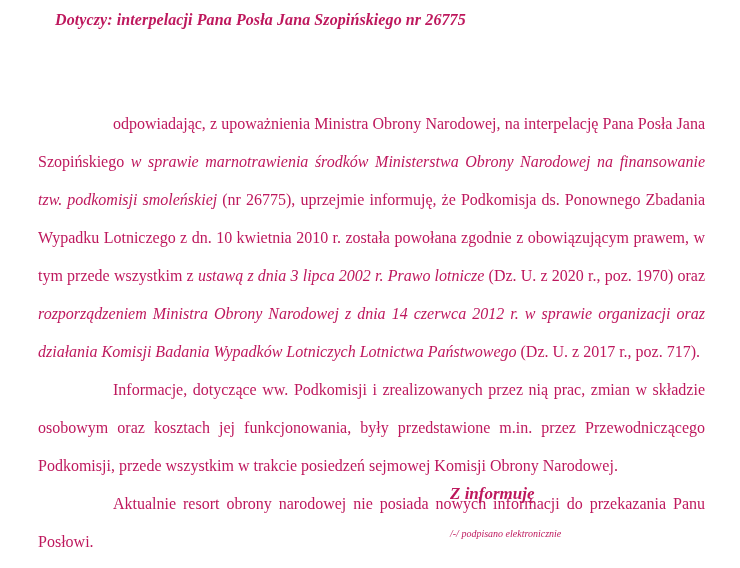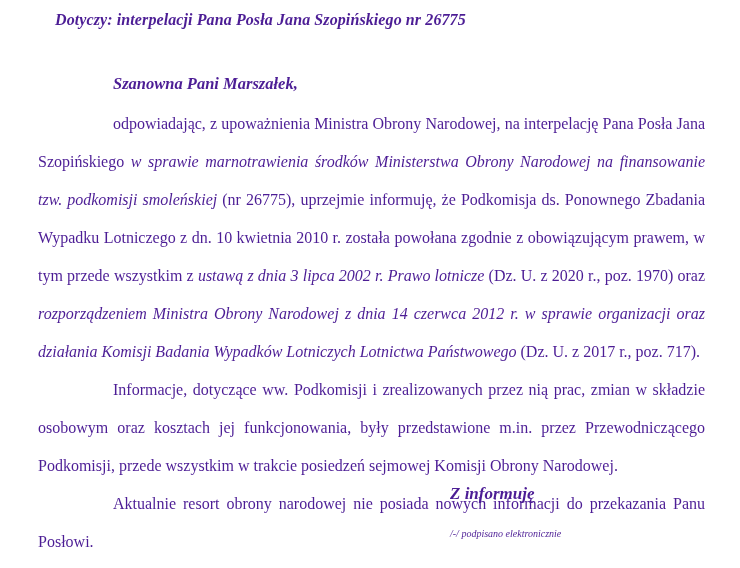--- a/index.html
+++ b/index.html
@@ -6,21 +6,21 @@
   html, body {
     margin: 0;
     padding: 0;
     background: #ffffff;
   }
   .page {
     position: relative;
     width: 740px;
     height: 568px;
     background: #ffffff;
-    color: #4c1d95;
+    color: #be185d;
     font-family: "Liberation Serif", serif;
     overflow: hidden;
   }
   .subject-line {
     position: absolute;
     left: 55px;
     top: 11px;
     font-size: 16px;
     font-weight: bold;
     font-style: italic;
@@ -70,21 +70,20 @@
     white-space: nowrap;
   }
 </style>
 </head>
 <body>
 
 <div class="page">
 
   <div class="subject-line">Dotyczy: interpelacji Pana Posła Jana Szopińskiego nr 26775</div>
 
-  <div class="salutation">Szanowna Pani Marszałek,</div>
 
   <div class="body-text">
     <p><span class="run">odpowiadając, z upoważnienia Ministra Obrony Narodowej, na interpelację Pana Posła Jana Szopińskiego </span><span class="run italic">w sprawie marnotrawienia środków Ministerstwa Obrony Narodowej na finansowanie tzw. podkomisji smoleńskiej</span><span class="run"> (nr 26775), uprzejmie informuję, że Podkomisja ds. Ponownego Zbadania Wypadku Lotniczego z dn. 10 kwietnia 2010 r. została powołana zgodnie z obowiązującym prawem, w tym przede wszystkim z </span><span class="run italic">ustawą z dnia 3 lipca 2002 r. Prawo lotnicze</span><span class="run"> (Dz. U. z 2020 r., poz. 1970) oraz </span><span class="run italic">rozporządzeniem Ministra Obrony Narodowej z dnia 14 czerwca 2012 r. w sprawie organizacji oraz działania Komisji Badania Wypadków Lotniczych Lotnictwa Państwowego</span><span class="run"> (Dz. U. z 2017 r., poz. 717).</span></p>
     <p><span class="run">Informacje, dotyczące ww. Podkomisji i zrealizowanych przez nią prac, zmian w składzie osobowym oraz kosztach jej funkcjonowania, były przedstawione m.in. przez Przewodniczącego Podkomisji, przede wszystkim w trakcie posiedzeń sejmowej Komisji Obrony Narodowej.</span></p>
     <p><span class="run">Aktualnie resort obrony narodowej nie posiada nowych informacji do przekazania Panu Posłowi.</span></p>
   </div>
 
   <div class="closing">Z informuję</div>
 
   <div class="signature-note">/-/ podpisano elektronicznie</div>

